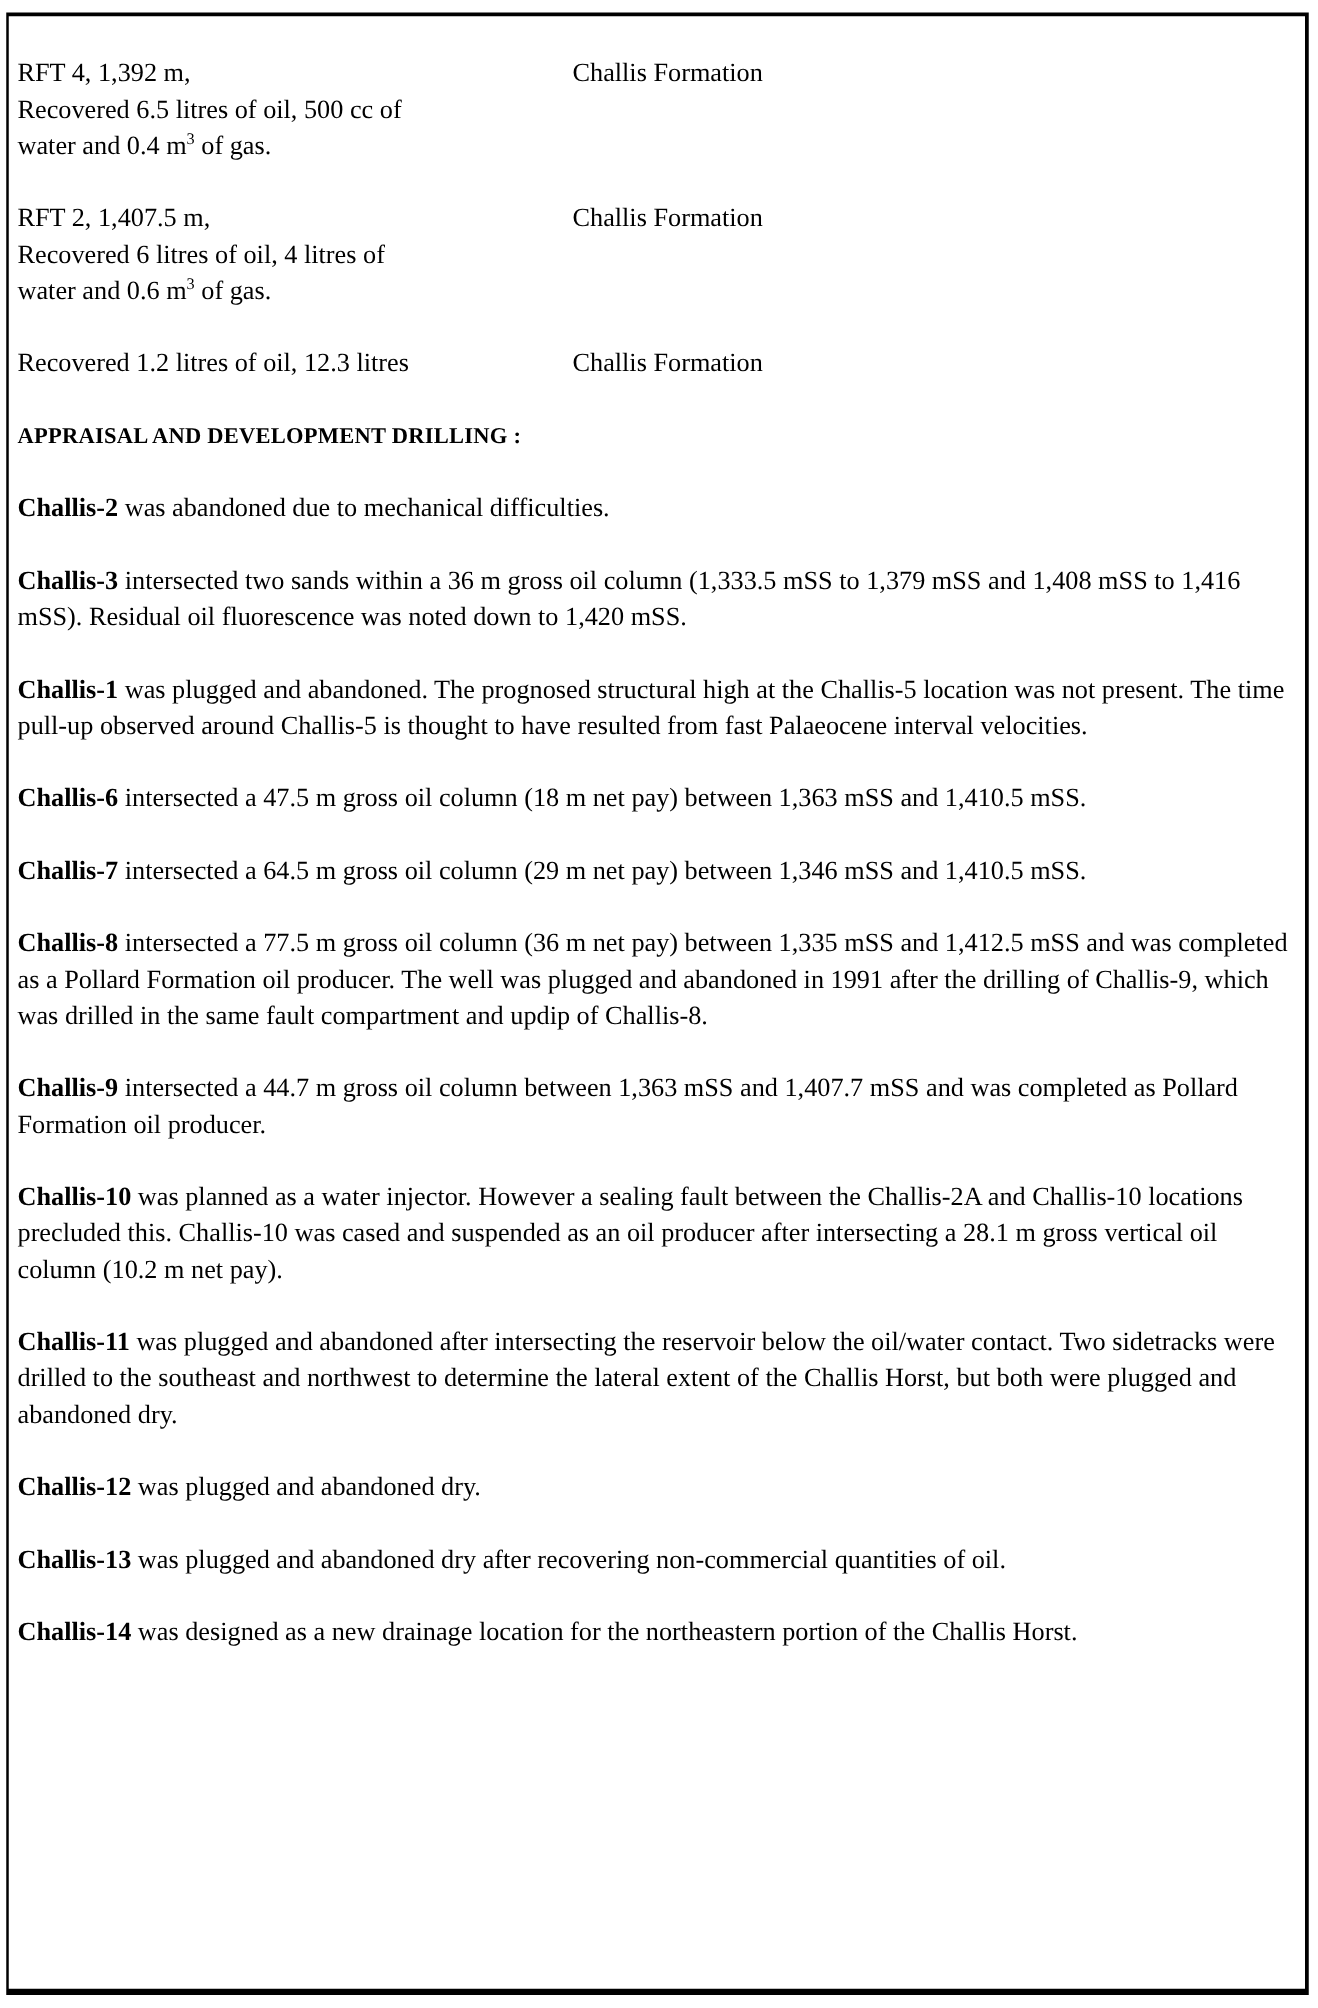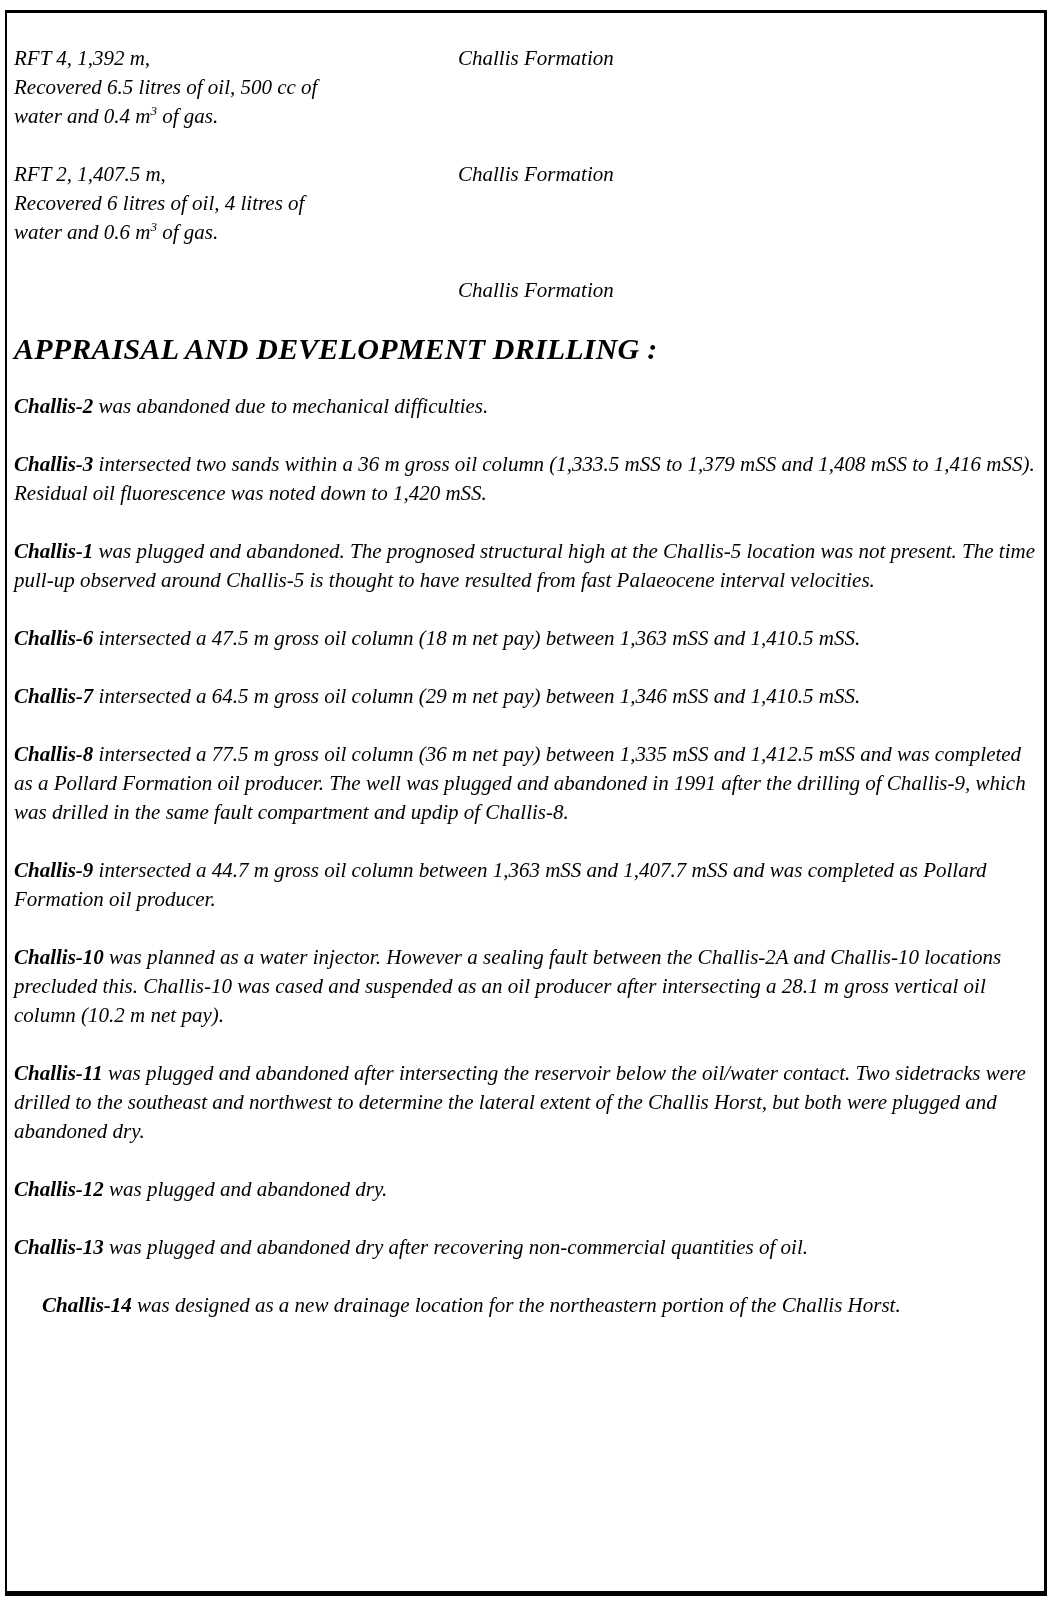--- a/index.html
+++ b/index.html
@@ -22,21 +22,20 @@
     right: 7px;
     bottom: 10px;
     border: 2px solid #000000;
     border-top-width: 3px;
     border-right-width: 3px;
     border-bottom-width: 5px;
     background: #ffffff;
     box-sizing: border-box;
     padding: 31px 8px 0 7px;
     overflow: hidden;
-    font-style: italic;
   }
   .content {
     width: 1024px;
     font-size: 21px;
     line-height: 29px;
   }
   .rft-block {
     display: flex;
     flex-direction: row;
     align-items: flex-start;
@@ -47,30 +46,30 @@
     flex: 0 0 444px;
   }
   .rft-line { white-space: nowrap; }
   .rft-formation { flex: 1; }
   sup.cubed {
     font-size: 13px;
     line-height: 0;
     vertical-align: super;
   }
   h1.section-heading {
-    font-size: 30px;
+    font-size: 18px;
     line-height: 29px;
     font-weight: bold;
     margin: 0 0 29px 0;
     letter-spacing: 0.2px;
   }
   p.well {
     margin: 0 0 29px 0;
   }
-  p.well:last-child { margin-bottom: 0; margin-left: 28px; }
+  p.well:last-child { margin-bottom: 0; }
   .well-name { font-weight: bold; text-align: right; }
 </style>
 </head>
 <body>
 
 <div class="sheet">
   <div class="content">
 
     <section>
 
@@ -87,20 +86,21 @@
         <div class="rft-left">
           <div class="rft-line">RFT 2, 1,407.5 m,</div>
           <div class="rft-line">Recovered 6 litres of oil, 4 litres of</div>
           <div class="rft-line"><span>water and 0.6 m</span><sup class="cubed">3</sup><span> of gas.</span></div>
         </div>
         <div class="rft-formation">Challis Formation</div>
       </div>
 
       <div class="rft-block">
         <div class="rft-left">
+          <div class="rft-line">Recovered 1.2 litres of oil, 12.3 litres</div>
         </div>
         <div class="rft-formation">Challis Formation</div>
       </div>
 
     </section>
 
     <h1 class="section-heading">APPRAISAL AND DEVELOPMENT DRILLING :</h1>
 
     <section>
       <p class="well"><span class="well-name">Challis-2</span><span> was abandoned due to mechanical difficulties.</span></p>

